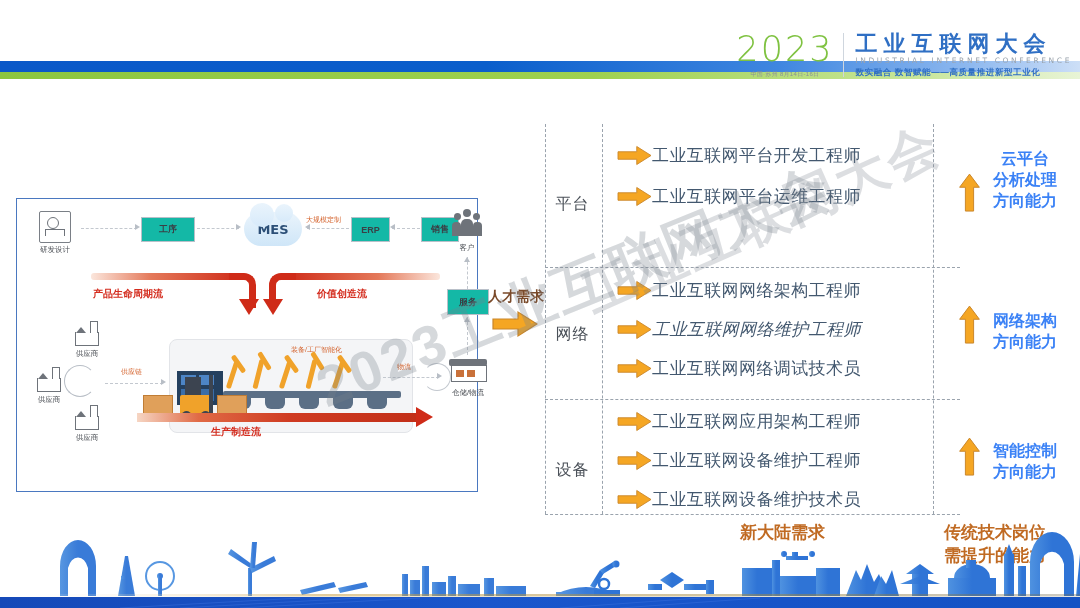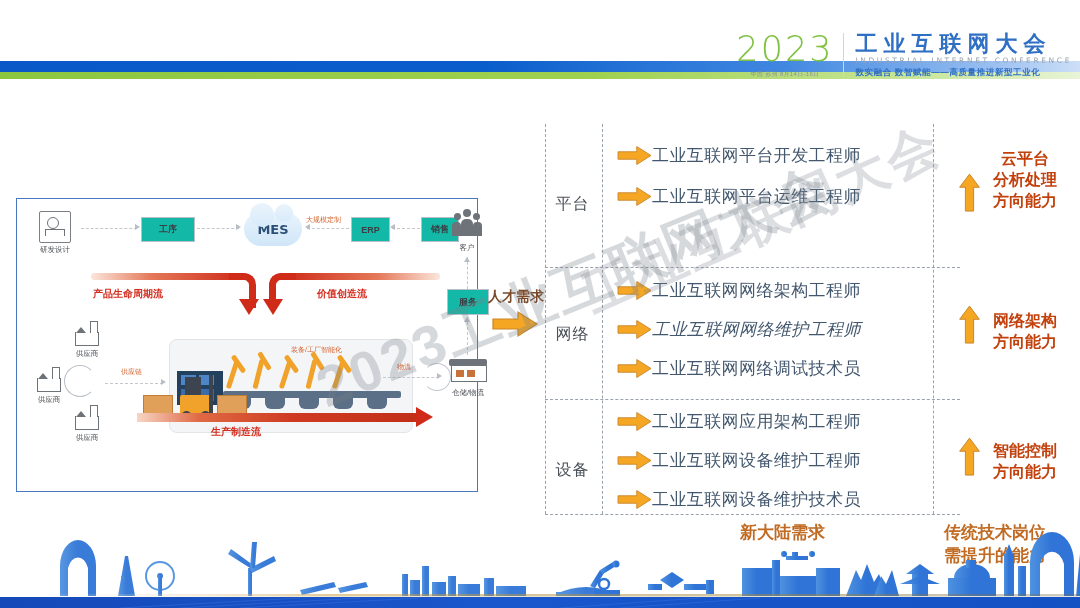--- a/index.html
+++ b/index.html
@@ -141,21 +141,21 @@
     position:absolute;left:72px;display:flex;align-items:center;white-space:nowrap;
   }
   .job-text{font-size:17px;color:#43586f;letter-spacing:0.4px;}
 
   
   .oarrow{width:35px;height:21px;display:block;flex:none;}
   
   .uparrow{width:23px;height:40px;display:block;}
 
   .cap{
-    position:absolute;font-size:16px;line-height:21px;color:#c2410c;font-weight:700;
+    position:absolute;font-size:16px;line-height:21px;color:#3b82f6;font-weight:700;
     text-align:center;white-space:nowrap;
   }
   .cap-arrow{position:absolute;}
 
   .bottom-label{
     position:absolute;font-size:17px;line-height:23px;color:#c06a22;font-weight:700;
     text-align:center;white-space:nowrap;
   }
 
   

